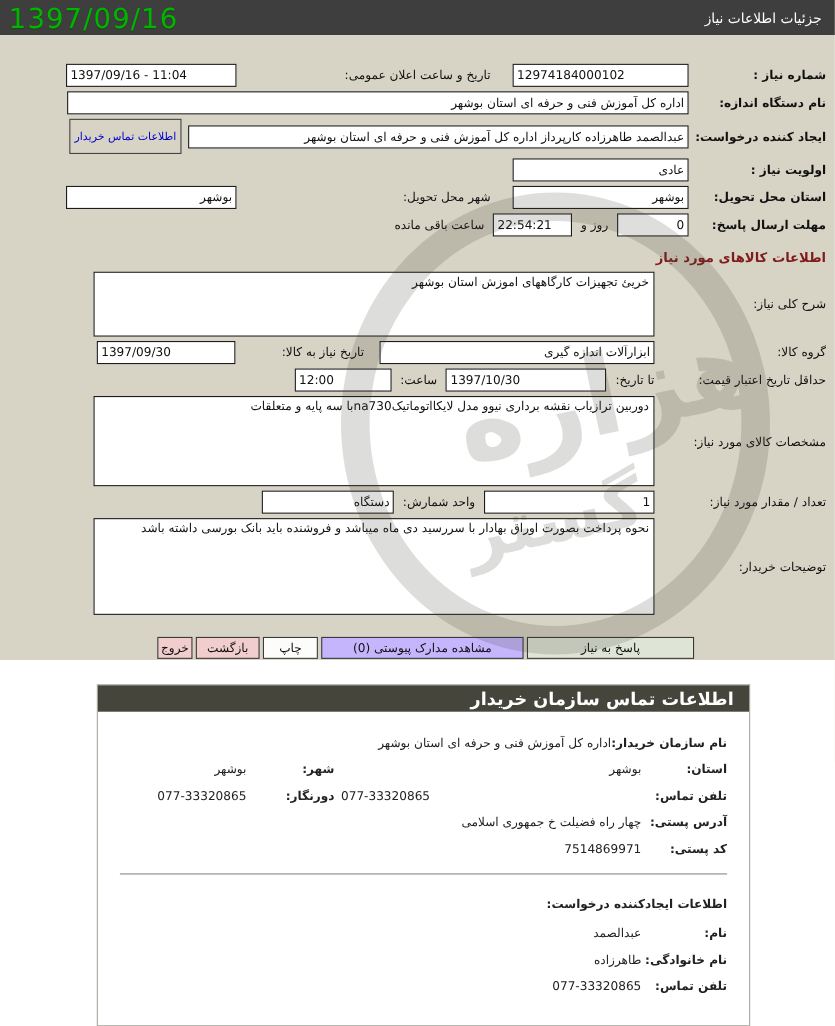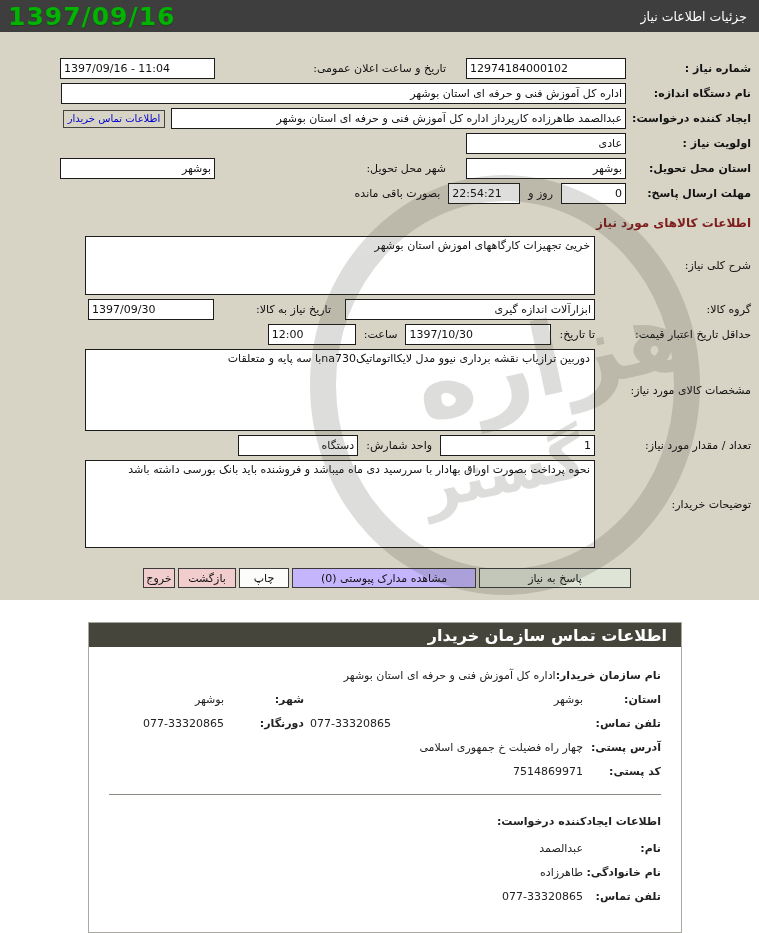--- a/index.html
+++ b/index.html
@@ -8,21 +8,21 @@
     width:759px; height:933px; overflow:hidden; position:relative;
     background:#ffffff; direction:rtl;
     font-family:"DejaVu Sans","Liberation Sans",sans-serif;
   }
   .titlebar {
     height:32px; background:#3e3e3e; color:#fff;
     display:flex; align-items:center; padding:0 12px; font-size:12.5px;
   }
   .green-date {
     position:absolute; top:2px; left:8px; z-index:30;
-    font-size:25px; font-weight:bold; color:#00b400; direction:ltr;
+    font-size:25px; font-weight:normal; color:#00b400; direction:ltr;
     text-shadow:0 1px 1px rgba(0,60,0,.45); letter-spacing:1px;
   }
   .form-area { background:#d7d3c5; height:568px; padding:26px 8px 0; position:relative; }
   .frow { display:flex; align-items:center; margin-bottom:4px; font-size:11px; color:#111; }
   .lbl  { width:125px; flex:none;font-weight:bold; }
   .glbl { width:156px; flex:none; }
   .inline-lbl { flex:none; }
   .inp {
     height:21px; border:1px solid #1c1c1c; background:#fff; color:#111;
     font-family:inherit; font-size:11px; padding:0 3px; border-radius:0;
@@ -34,21 +34,21 @@
   .h57{height:59px}.h80{height:82px}.h86{height:88px}
   .w65{width:65px}.w72{width:72px}.w88{width:88px}.w120{width:120px}.w126{width:126px}
   .w146{width:146px}.w155{width:155px}.w160{width:160px}.w250{width:250px}
   .w455{width:455px}.w565{width:565px}
   .ltr{direction:ltr}
   .tcenter{}.mr8{margin-right:8px}.mr14{margin-right:14px}.mr20{margin-right:20px}
   .far-left{margin-right:auto;margin-left:52px}
   .far-left80{margin-right:auto;margin-left:80px}
   .contact-link {
     color:#0000cc; border:1px solid #444; background:transparent;
-    height:18px; width:102px; flex:none; margin-right:6px;
+    height:32px; width:102px; flex:none; margin-right:6px;
     display:flex; align-items:center; justify-content:center;
     font-size:10px; text-decoration:none; white-space:nowrap;
   }
   .section-title { font-weight:bold; font-size:12px; color:#7f1d1d; margin:12px 0 6px; }
   .btnrow { display:flex; gap:3px; margin-top:20px; }
   .btn {
     height:20px; border:1px solid #3a3a3a; color:#111; cursor:pointer;
     font-family:inherit; font-size:11px; padding:0 4px;
     display:flex; align-items:center; justify-content:center; white-space:nowrap;
   }
@@ -123,21 +123,21 @@
     <input type="text" readonly="" class="inp w160" value="بوشهر" style="">
     <span class="inline-lbl mr20">شهر محل تحویل:</span>
     <input type="text" readonly="" class="inp w155 far-left" value="بوشهر" style="">
   </div>
 
   <div class="frow">
     <span class="lbl">مهلت ارسال پاسخ:</span>
     <input type="text" readonly="" class="inp w65 tcenter" value="0" style="">
     <span class="inline-lbl mr8">روز و</span>
     <input type="text" readonly="" class="inp w72 ltr tcenter mr8" value="22:54:21" style="">
-    <span class="inline-lbl mr8">بصورت باقی مانده</span>
+    <span class="inline-lbl mr8">ساعت باقی مانده</span>
   </div>
 
   <div class="section-title">اطلاعات کالاهای مورد نیاز</div>
 
   <div class="frow">
     <span class="glbl">شرح کلی نیاز:</span>
     <textarea readonly="" class="ta h57" style="">خریئ تجهیزات کارگاههای اموزش استان بوشهر</textarea>
   </div>
 
   <div class="frow">

